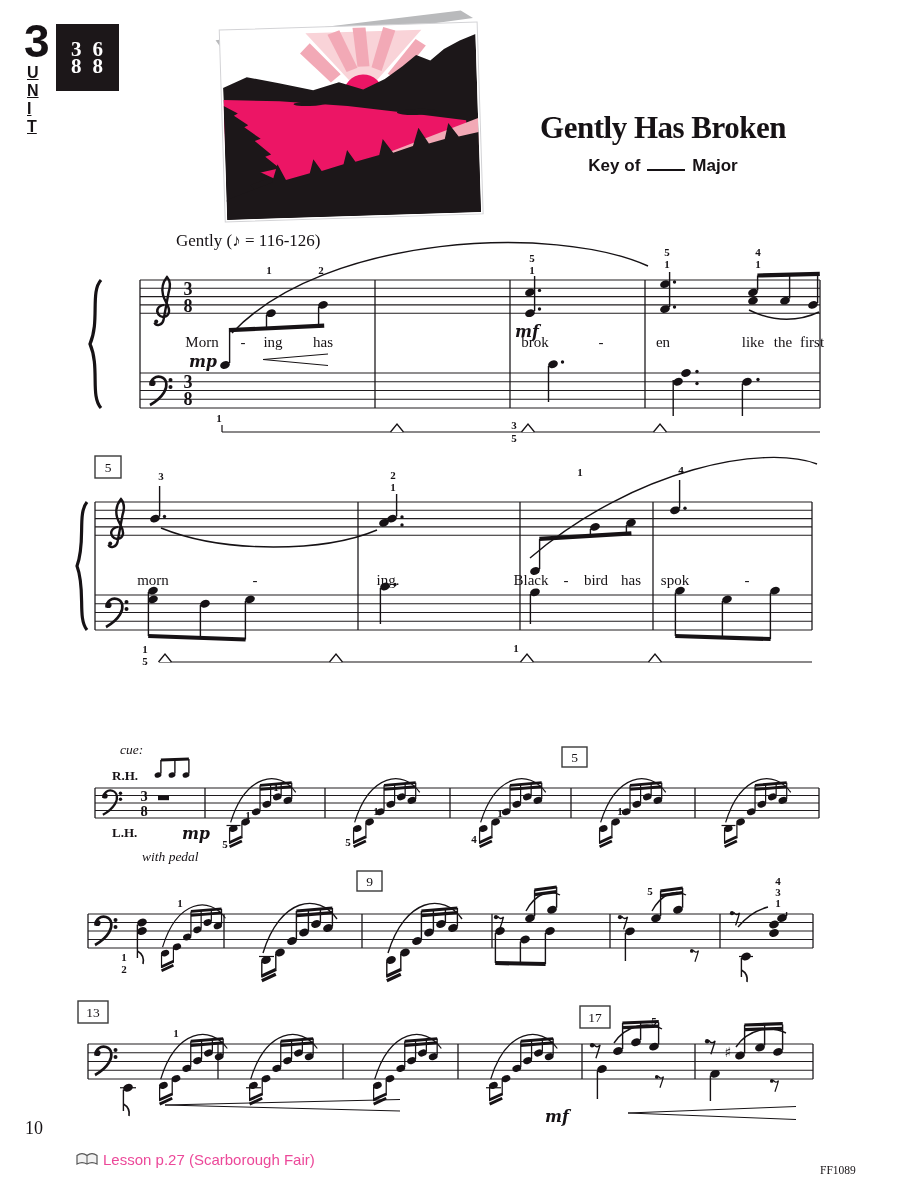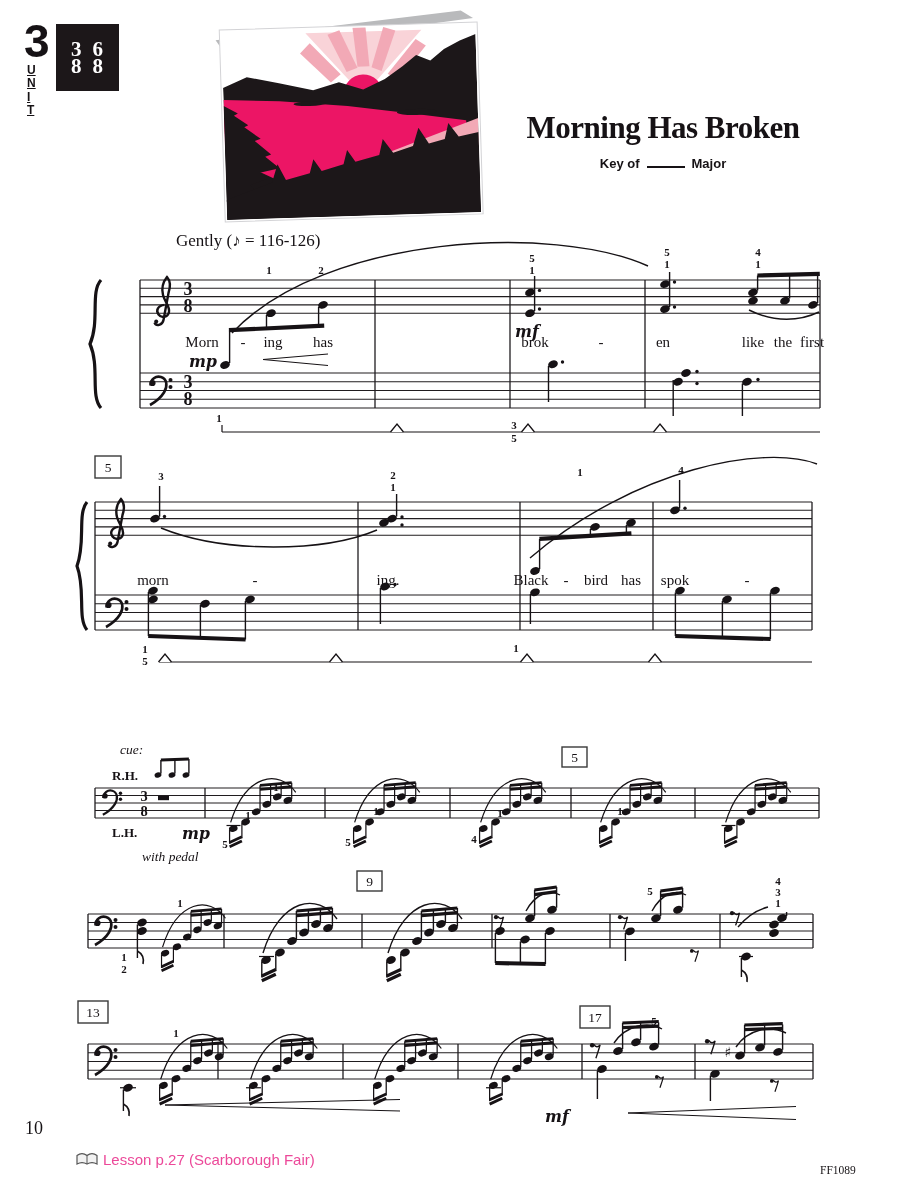--- a/index.html
+++ b/index.html
@@ -3,31 +3,31 @@
 <meta charset="utf-8">
 <style>
   html,body{margin:0;padding:0;background:#ffffff;}
   #page{position:relative;width:900px;height:1200px;background:#fff;overflow:hidden;
         font-family:"Liberation Serif",serif;color:#161215;}
   .abs{position:absolute;}
 
   
   .unit{left:24px;top:24px;display:flex;align-items:flex-start;}
   .unit-num{font-family:"Liberation Sans",sans-serif;font-weight:bold;font-size:46px;line-height:0.78;letter-spacing:-1px;}
-  .unit-label{font-family:"Liberation Sans",sans-serif;font-weight:bold;font-size:12px;width:1ch;
+  .unit-label{font-family:"Liberation Sans",sans-serif;font-weight:bold;font-size:16px;width:1ch;
               word-break:break-all;line-height:1.12;margin:4px 0 0 3px;letter-spacing:0;text-decoration:underline;}
   .unit-box{background:#1c1719;width:63px;height:67px;margin-left:7px;display:flex;justify-content:center;
             align-items:center;gap:11px;}
   .frac{display:flex;flex-direction:column;align-items:center;color:#fff;font-family:"Liberation Serif",serif;
         font-weight:bold;font-size:21px;line-height:0.8;}
 
   
   .title{left:508px;top:110px;width:310px;text-align:center;font-weight:bold;font-size:31px;letter-spacing:-0.5px;}
   .keyline{left:508px;top:156px;width:310px;text-align:center;font-family:"Liberation Sans",sans-serif;
-           font-weight:bold;font-size:13px;}
+           font-weight:bold;font-size:17px;}
   .kblank{display:inline-block;width:38px;height:5px;border-bottom:2.4px solid #161215;margin:0 7px;}
   .credits{left:620px;top:216px;width:198px;text-align:right;}
   .credit1{font-weight:bold;font-size:15.5px;}
   .credit2{font-size:14px;margin-top:1px;}
   .tempo{left:176px;top:231px;font-weight:normal;font-size:17px;}
 
   .duet-head{left:88px;top:711px;font-weight:bold;font-size:16.5px;}
   .duet-head .em{font-style:italic;}
 
   
@@ -153,21 +153,21 @@
         <ellipse cx="203" cy="104" rx="20" ry="3" fill="#1c1719"></ellipse>
         <ellipse cx="96" cy="92.5" rx="16" ry="2.2" fill="#1c1719"></ellipse>
         <polygon fill="#1c1719" points="10,92 24,100 20,102 34,112 30,114 46,126 40,128 56,142 50,144 64,156 44,160 52,166 34,172 40,178 10,188"></polygon>
         <polygon points="92,172 264,112 264,134" fill="#f2a9b6"></polygon>
         <polygon points="34,190 264,134 264,150" fill="#f9d3d8"></polygon>
         <polygon fill="#1c1719" points="10,206 10,186 56,170 62,152 70,168 94,162 98,148 106,160 128,154 132,140 140,152 164,146 168,130 178,144 198,138 204,120 214,136 230,132 234,116 244,130 264,126 264,206"></polygon>
       </g>
     </g>
   </svg>
 
-  <div class="abs title">Morning Has Broken</div>
+  <div class="abs title">Gently Has Broken</div>
   <div class="abs keyline">
     <span>Key of</span><span class="kblank"></span><span>Major</span>
   </div>
   <div class="abs tempo">Gently (♪ = 116-126)</div>
 
   <svg class="abs" style="left:85px;top:226px" width="745" height="218" viewBox="0 0 745 218">
     <path d="M16,54 C5,66 15,95 5,118 C15,141 5,170 16,182" fill="none" stroke="#161215" stroke-width="3.2"></path>
     <g>
       <line class="sl" x1="55" y1="54" x2="735" y2="54"></line>
         <line class="sl" x1="55" y1="62.3" x2="735" y2="62.3"></line>

